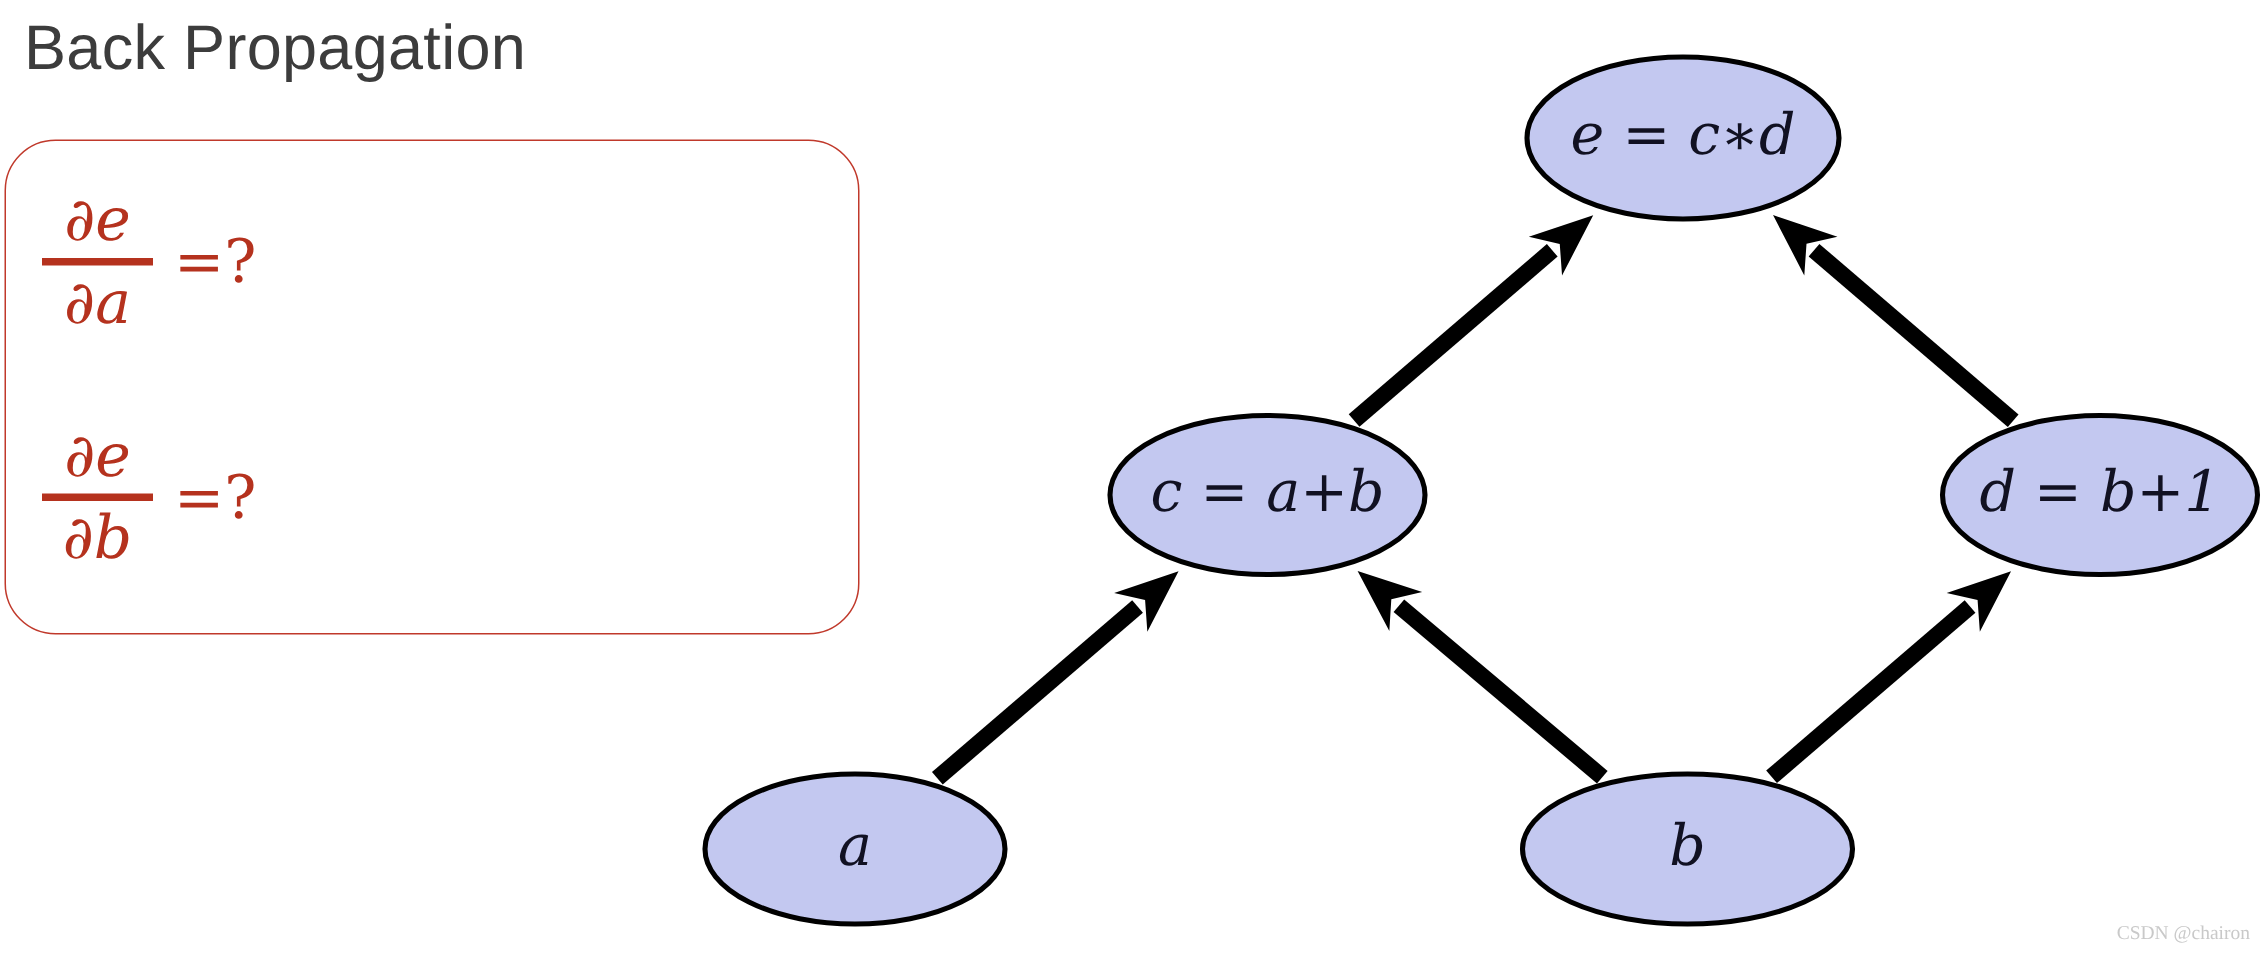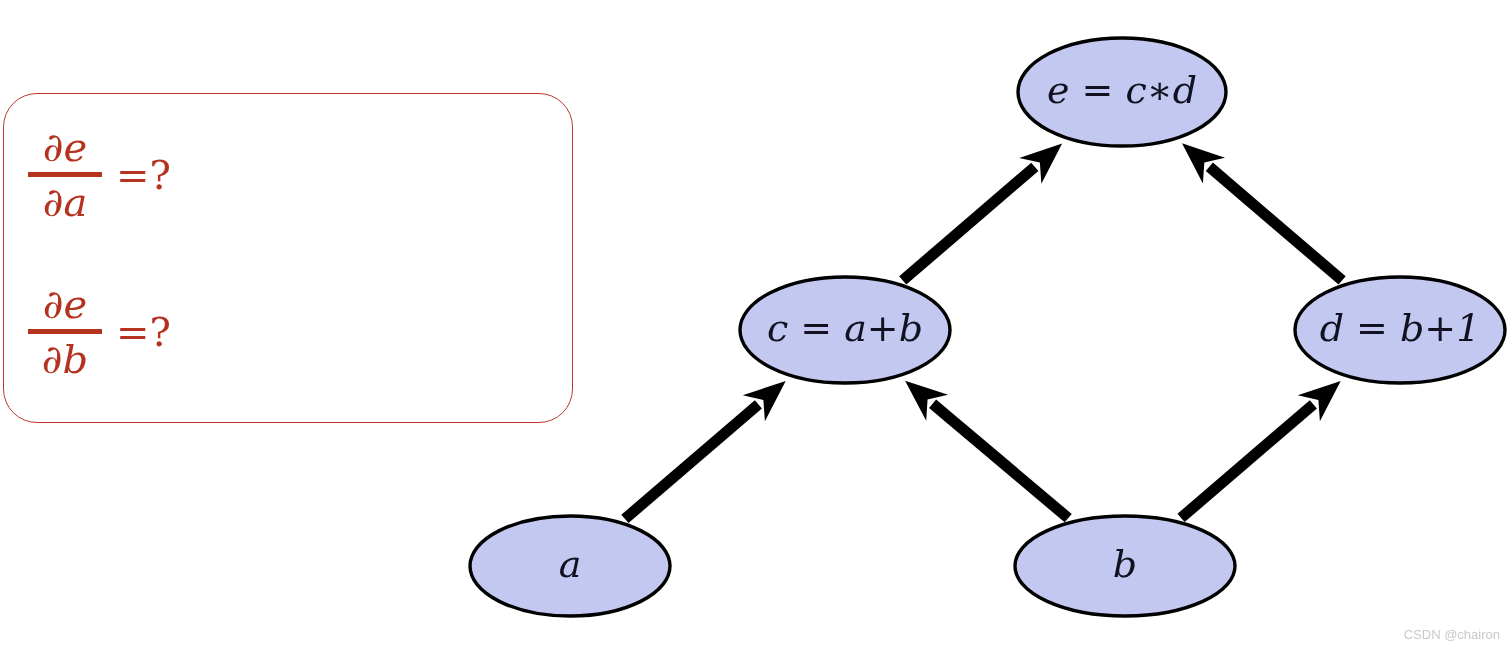--- a/index.html
+++ b/index.html
@@ -112,32 +112,33 @@
   }
   .edge-head {
     fill: #000000;
     stroke: none;
   }
 
   
   #watermark {
     position: absolute;
     right: 10px;
-    bottom: 8px;
-    font-family: Liberation Sans, sans-serif;
+    bottom: 20px;
+    font-family: Liberation Serif, serif;
     font-size: 13px;
     color: #c9c9c9;
     white-space: nowrap;
   }
 </style>
 </head>
 <body>
 
 <div id="canvas">
 
+  <div id="page-title">Back Propagation</div>
 
   <div id="formula-box"></div>
 
   <div class="formula" id="formula-a">
     <span class="frac">
       <span class="num">∂e</span>
       <span class="bar"></span>
       <span class="den">∂a</span>
     </span>
     <span class="eqmark">=?</span>

